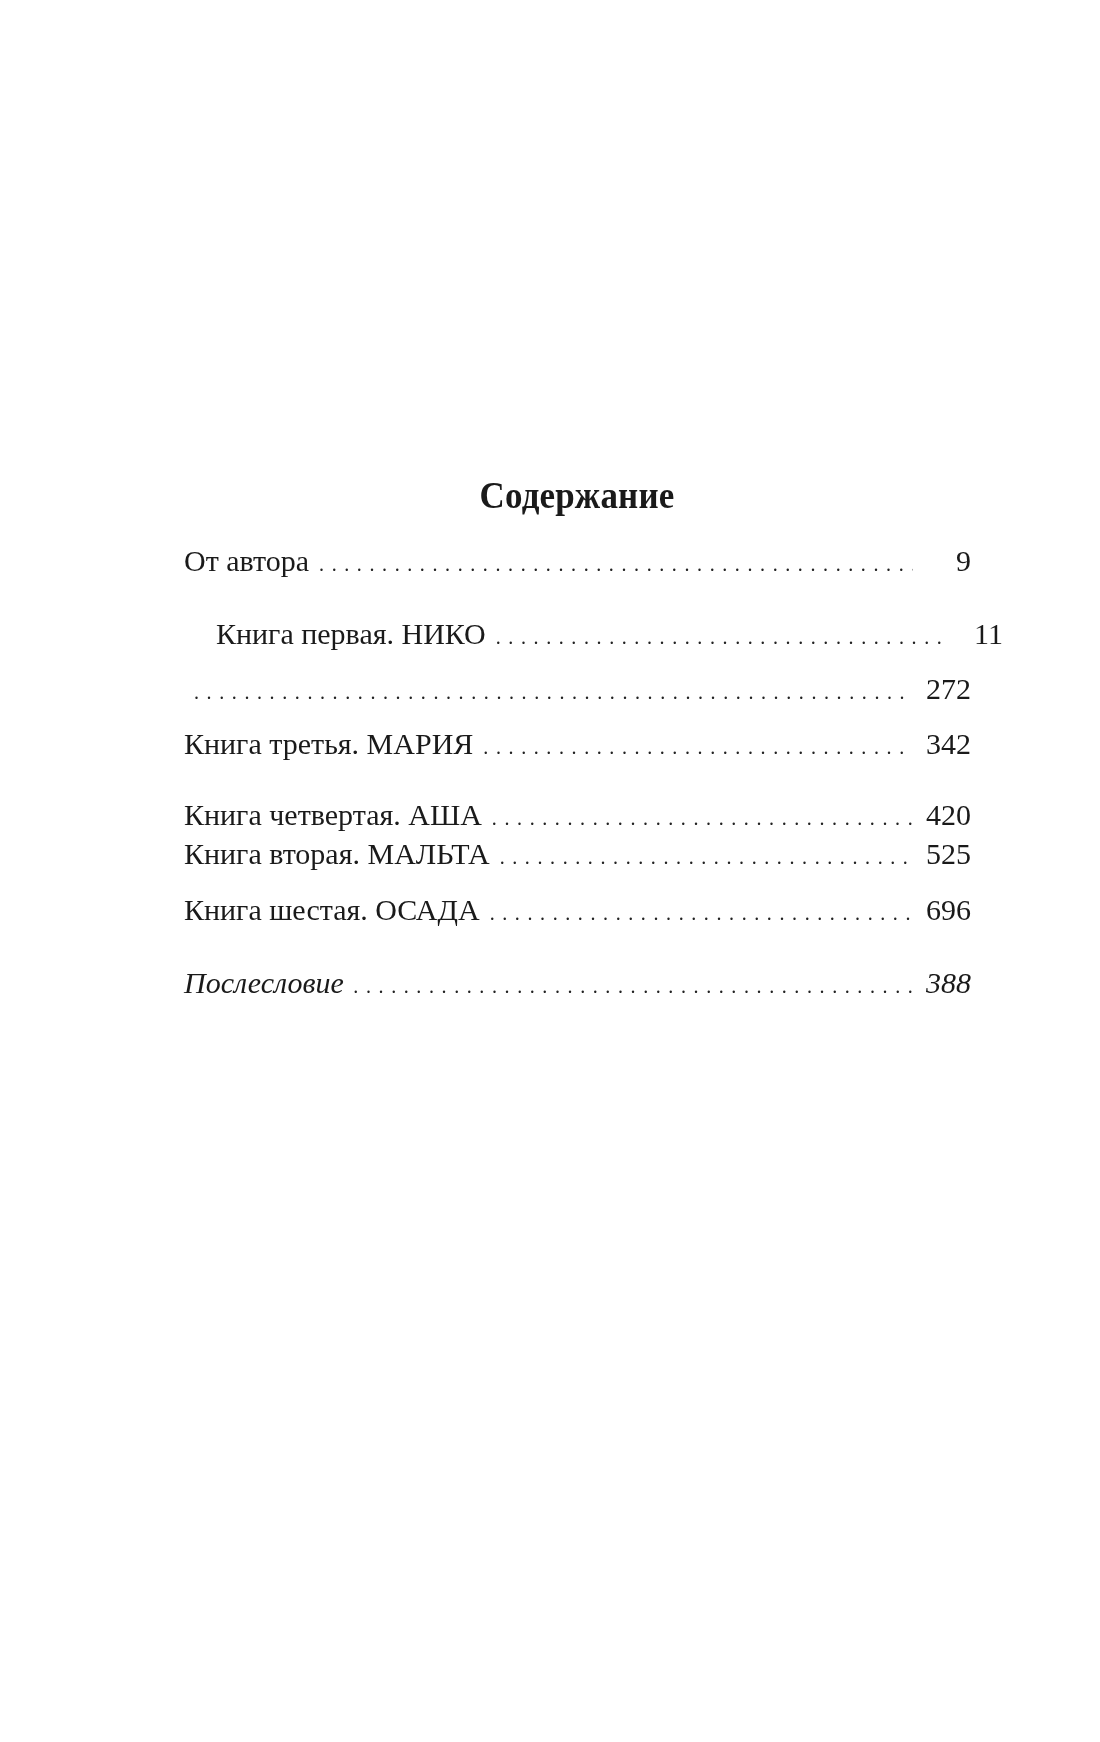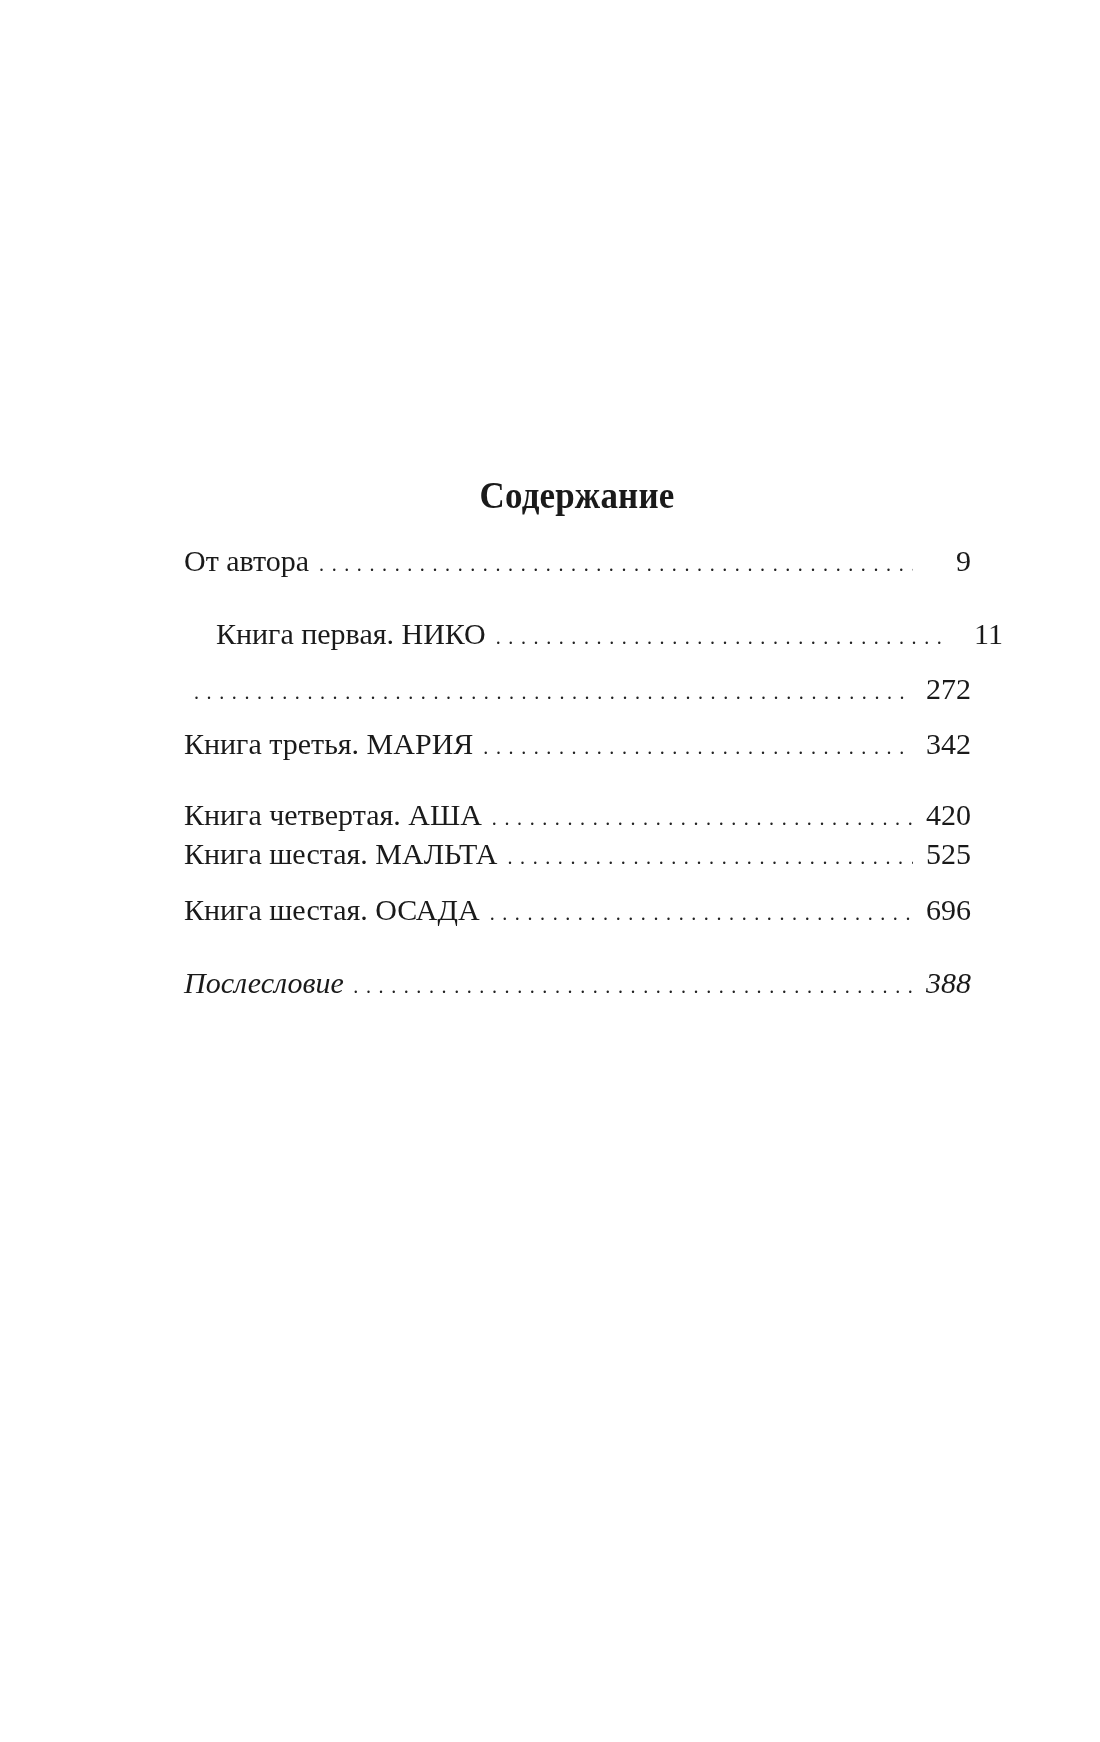--- a/index.html
+++ b/index.html
@@ -43,21 +43,21 @@
       <span class="toc-label">Книга третья. МАРИЯ</span>
       <span class="toc-leader"></span>
       <span class="toc-page">342</span>
     </div>
     <div class="toc-row" style="top:797px;">
       <span class="toc-label">Книга четвертая. АША</span>
       <span class="toc-leader"></span>
       <span class="toc-page">420</span>
     </div>
     <div class="toc-row" style="top:836px;">
-      <span class="toc-label">Книга шестая. МАЛЬТА</span>
+      <span class="toc-label">Книга вторая. МАЛЬТА</span>
       <span class="toc-leader"></span>
       <span class="toc-page">525</span>
     </div>
     <div class="toc-row" style="top:892px;justify-content:center;">
       <span class="toc-label">Книга шестая. ОСАДА</span>
       <span class="toc-leader"></span>
       <span class="toc-page">696</span>
     </div>
     <div class="toc-row" style="top:965px;font-style:italic;">
       <span class="toc-label">Послесловие</span>

